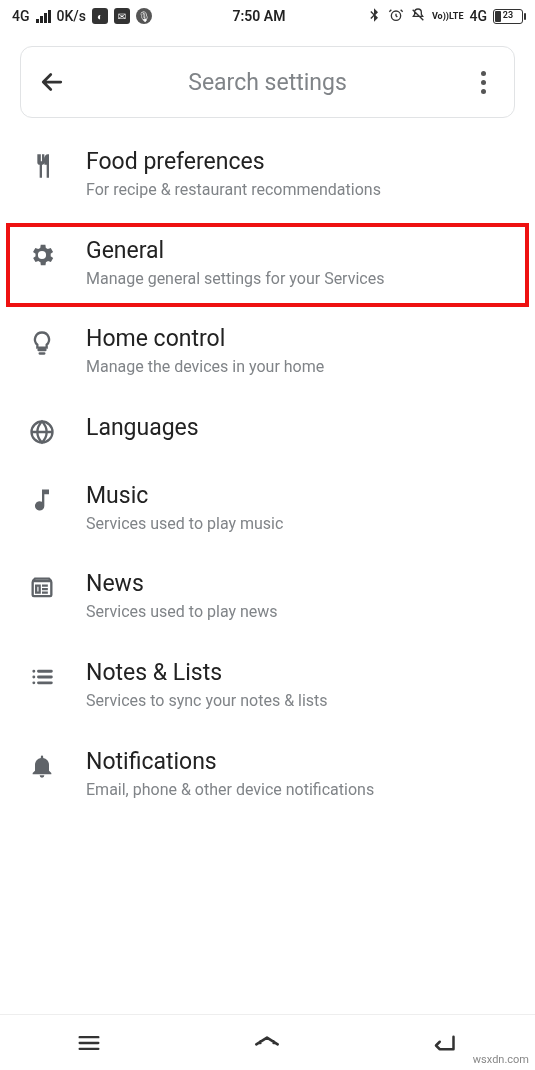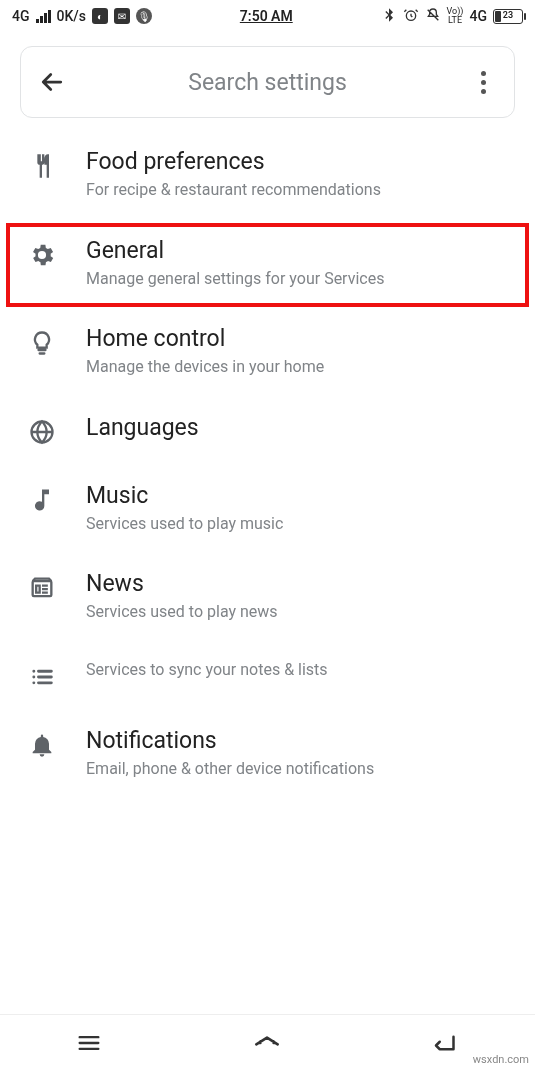--- a/index.html
+++ b/index.html
@@ -15,28 +15,28 @@
       height: 32px;
       display: flex;
       align-items: center;
       justify-content: space-between;
       padding: 0 12px;
       font-size: 14px;
       color: #222;
       font-weight: 500;
     }
     .status-left, .status-right { display: flex; align-items: center; gap: 6px; }
-    .status-center { font-weight: 600; text-decoration: underline; }
+    .status-center { font-weight: 600; }
     .sig-bars { display: inline-flex; align-items: flex-end; gap: 1px; }
     .sig-bars span { width: 3px; background: #222; }
     .sig-bars span:nth-child(1){height:4px;} .sig-bars span:nth-child(2){height:7px;}
     .sig-bars span:nth-child(3){height:10px;} .sig-bars span:nth-child(4){height:13px;}
     .sq-badge { width:16px; height:16px; border-radius:3px; background:#333; color:#fff; display:flex; align-items:center; justify-content:center; font-size:10px; }
     .sq-mic { border-radius:50%; background:#555; }
-    .tiny { font-size: 9px; line-height: 9px; font-weight:400; display:flex; flex-direction:column; align-items:center; }
+    .tiny { font-size: 9px; line-height: 9px; font-weight:700; display:flex; flex-direction:row; align-items:center; }
     .battery { width:30px; height:15px; border:1.5px solid #333; border-radius:3px; position:relative; display:flex; align-items:flex-start; }
     .battery::after { content:""; position:absolute; right:-4px; top:3px; width:2px; height:7px; background:#333; border-radius:1px; }
     .batt-fill { position:absolute; left:1px; top:1px; bottom:1px; width:23%; background:#333; border-radius:1px; }
     .batt-txt { font-size:9px; width:100%; text-align:center; z-index:1; font-weight:600; }
 
     .search-bar {
       margin: 14px 20px 4px;
       height: 72px;
       border: 1px solid #e1e3e5;
       border-radius: 12px;
@@ -205,20 +205,21 @@
         <div class="subtitle">Services used to play news</div>
       </div>
     </div>
     <div class="item">
       <div class="icon-col">
         <svg viewBox="0 0 24 24" fill="none" stroke="#5f6368" stroke-width="2.5" stroke-linecap="round">
           <path d="M9 7h11M9 12h11M9 17h11M5 7h.01M5 12h.01M5 17h.01"></path>
         </svg>
       </div>
       <div class="text-col">
+        <div class="title">Notes &amp; Lists</div>
         <div class="subtitle">Services to sync your notes &amp; lists</div>
       </div>
     </div>
     <div class="item">
       <div class="icon-col">
         <svg viewBox="0 0 24 24" fill="#5f6368">
           <path d="M12 22a2 2 0 002-2h-4a2 2 0 002 2zm6-6V11a6 6 0 00-5-5.9V4a1 1 0 10-2 0v1.1A6 6 0 006 11v5l-2 2v1h16v-1l-2-2z"></path>
         </svg>
       </div>
       <div class="text-col">

